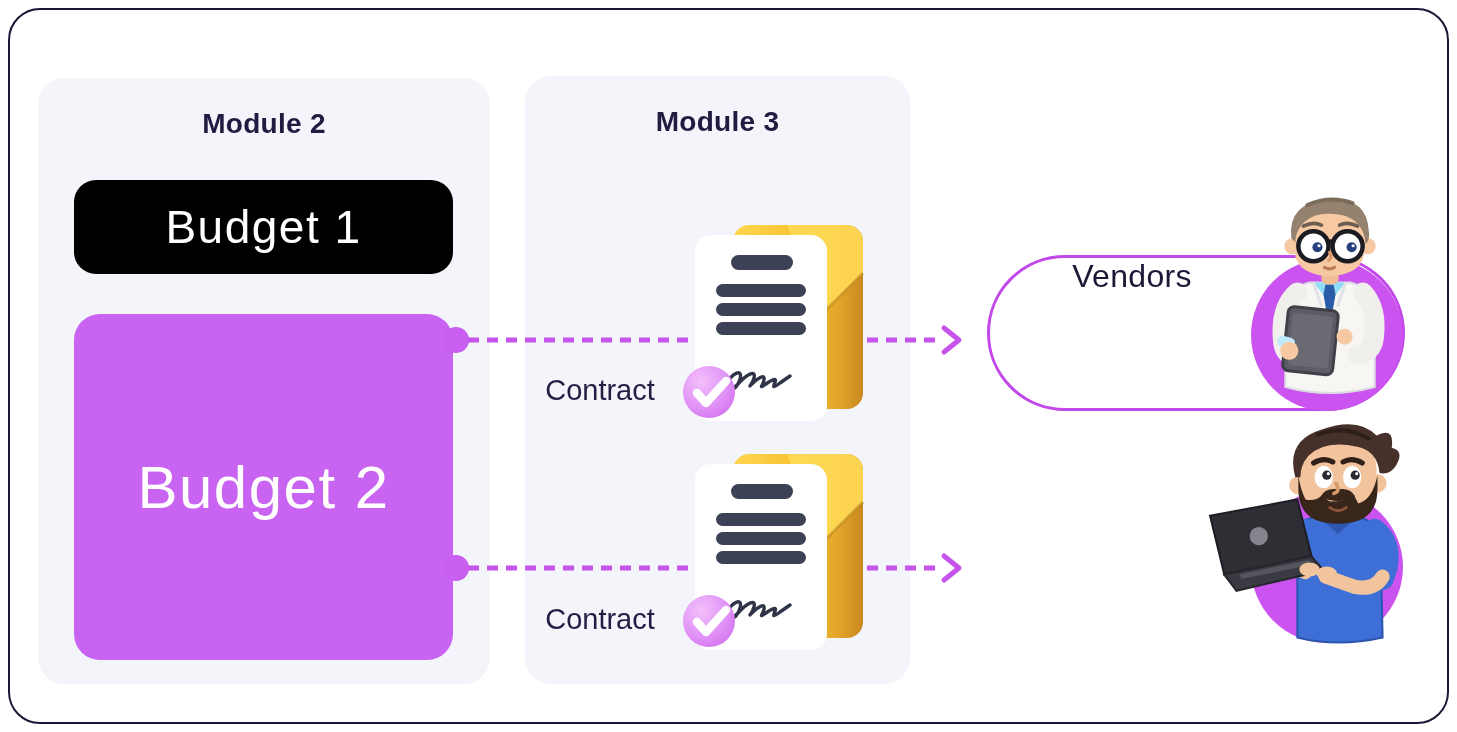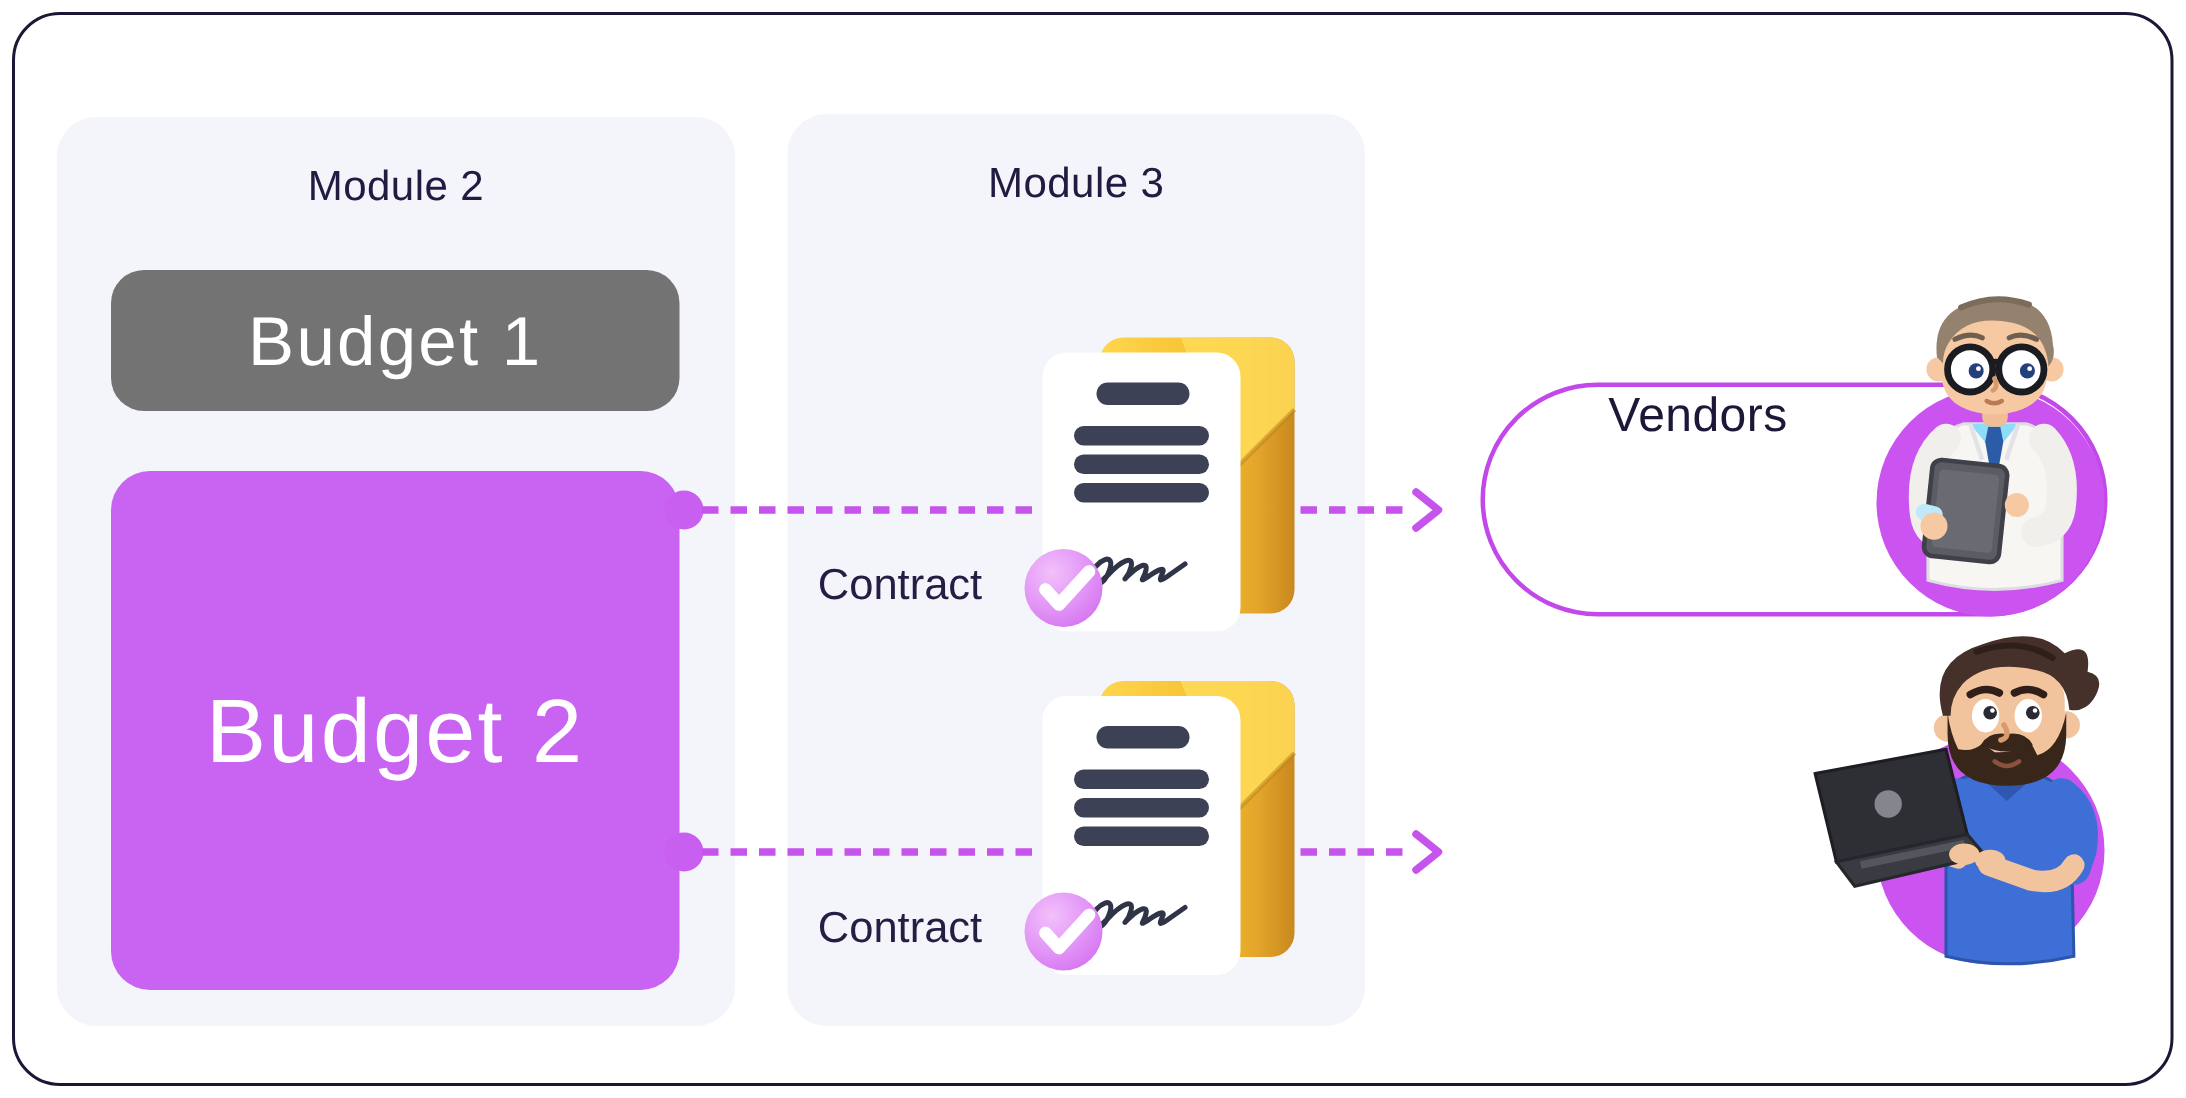--- a/index.html
+++ b/index.html
@@ -6,25 +6,25 @@
   *{box-sizing:border-box;}
   body{font-family:"Liberation Sans",sans-serif;}
   .canvas{position:relative;width:1457px;height:732px;background:#ffffff;overflow:hidden;}
   .card{position:absolute;left:8px;top:8px;width:1441px;height:716px;background:#ffffff;
         border:2.5px solid #1d1635;border-radius:32px;}
   
   .panel{position:absolute;background:#f4f5fb;border-radius:26px;}
   .panel-left{left:28px;top:68px;width:452px;height:606px;}
   .panel-mid{left:515px;top:66px;width:385px;height:608px;}
   .panel-title{position:absolute;top:30px;left:0;width:100%;text-align:center;
-        font-size:28px;font-weight:400;color:#221a40;letter-spacing:.3px;}
+        font-size:28px;font-weight:700;color:#221a40;letter-spacing:.3px;}
   
   .budget{position:absolute;display:flex;align-items:center;justify-content:center;
         color:#ffffff;letter-spacing:1.5px;font-weight:400;}
-  .budget-1{left:64px;top:170px;width:379px;height:94px;background:#737373;border-radius:22px;font-size:46px;}
+  .budget-1{left:64px;top:170px;width:379px;height:94px;background:#000000;border-radius:22px;font-size:46px;}
   .budget-2{left:64px;top:304px;width:379px;height:346px;background:#c963f2;border-radius:26px;font-size:60px;}
   
   .arrow{position:absolute;width:530px;height:34px;z-index:2;}
   .arrow-1{left:432px;top:313px;}
   .arrow-2{left:432px;top:541px;}
   
   .contract-icon{position:absolute;width:184px;height:198px;z-index:3;}
   .contract-icon-1{left:671px;top:213px;}
   .contract-icon-2{left:671px;top:442px;}
   .contract-label{position:absolute;width:140px;text-align:center;font-size:29px;color:#251d44;z-index:3;}

